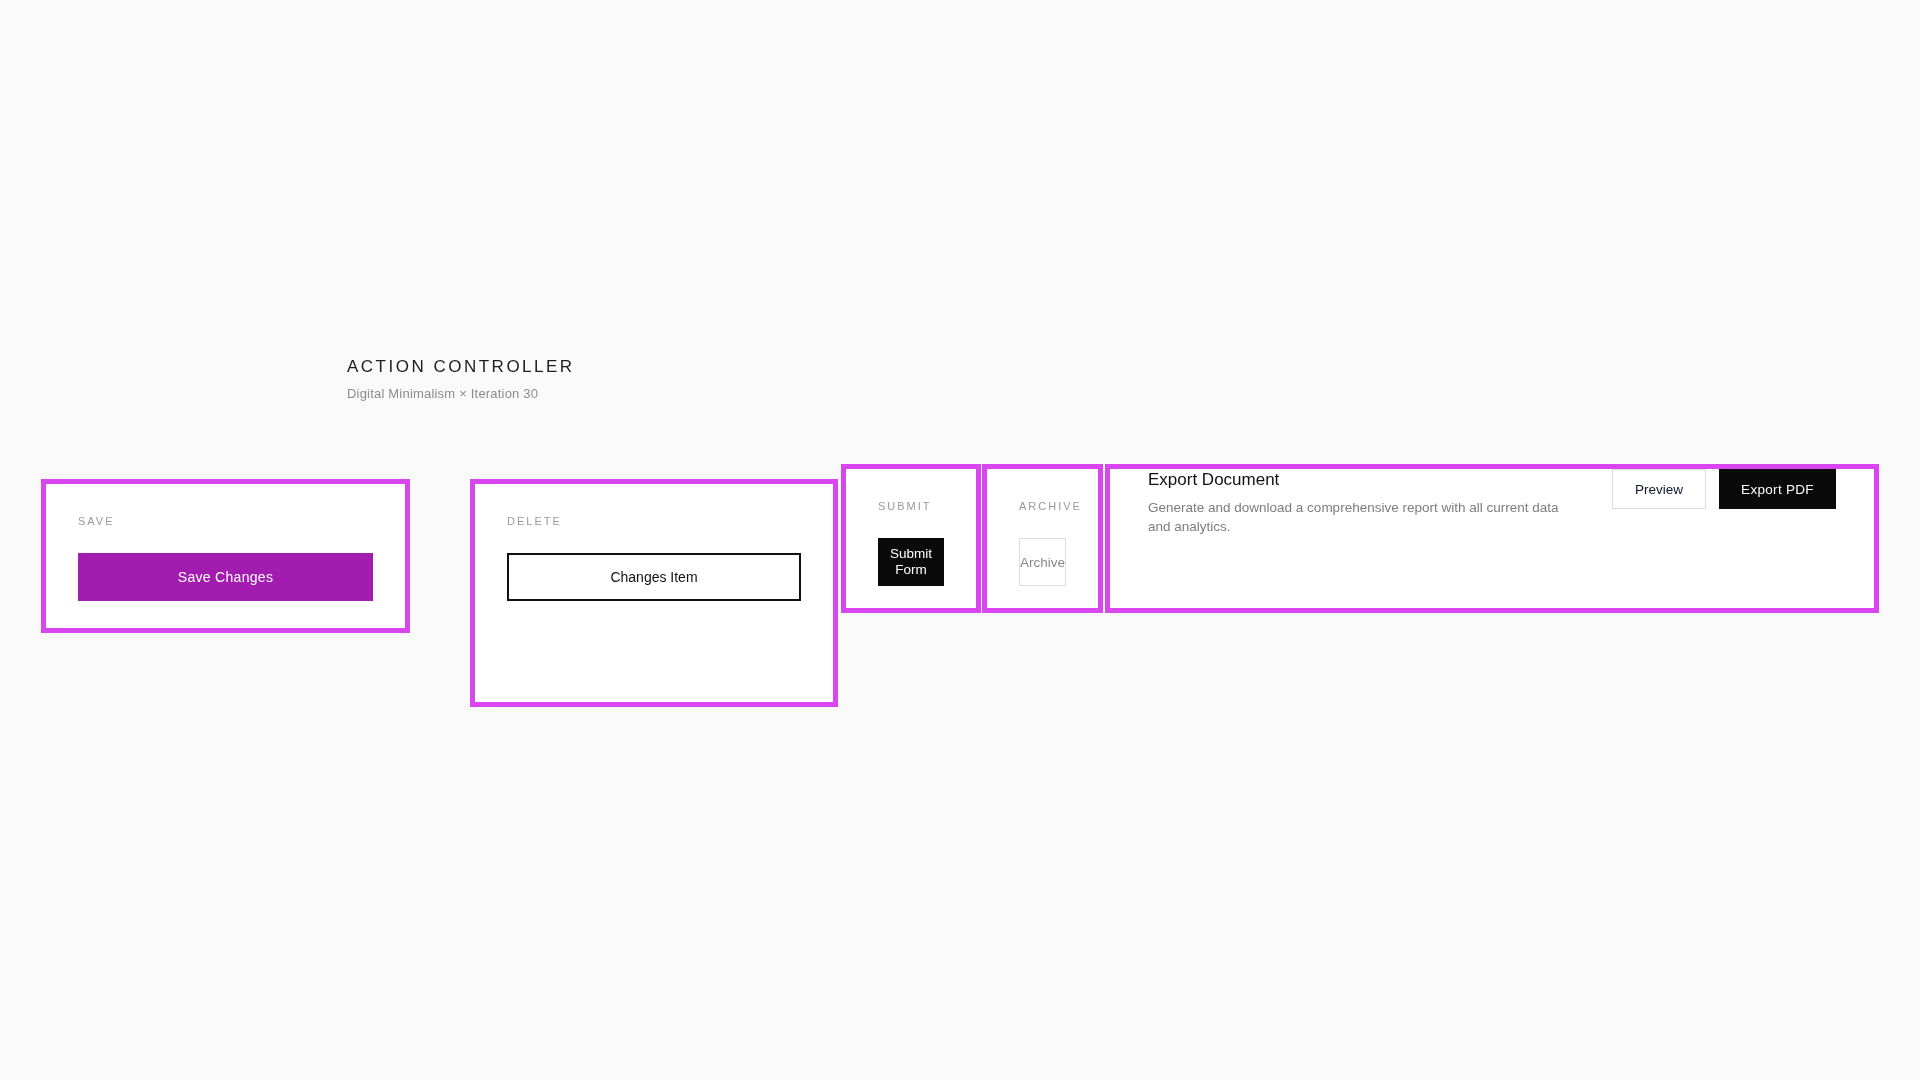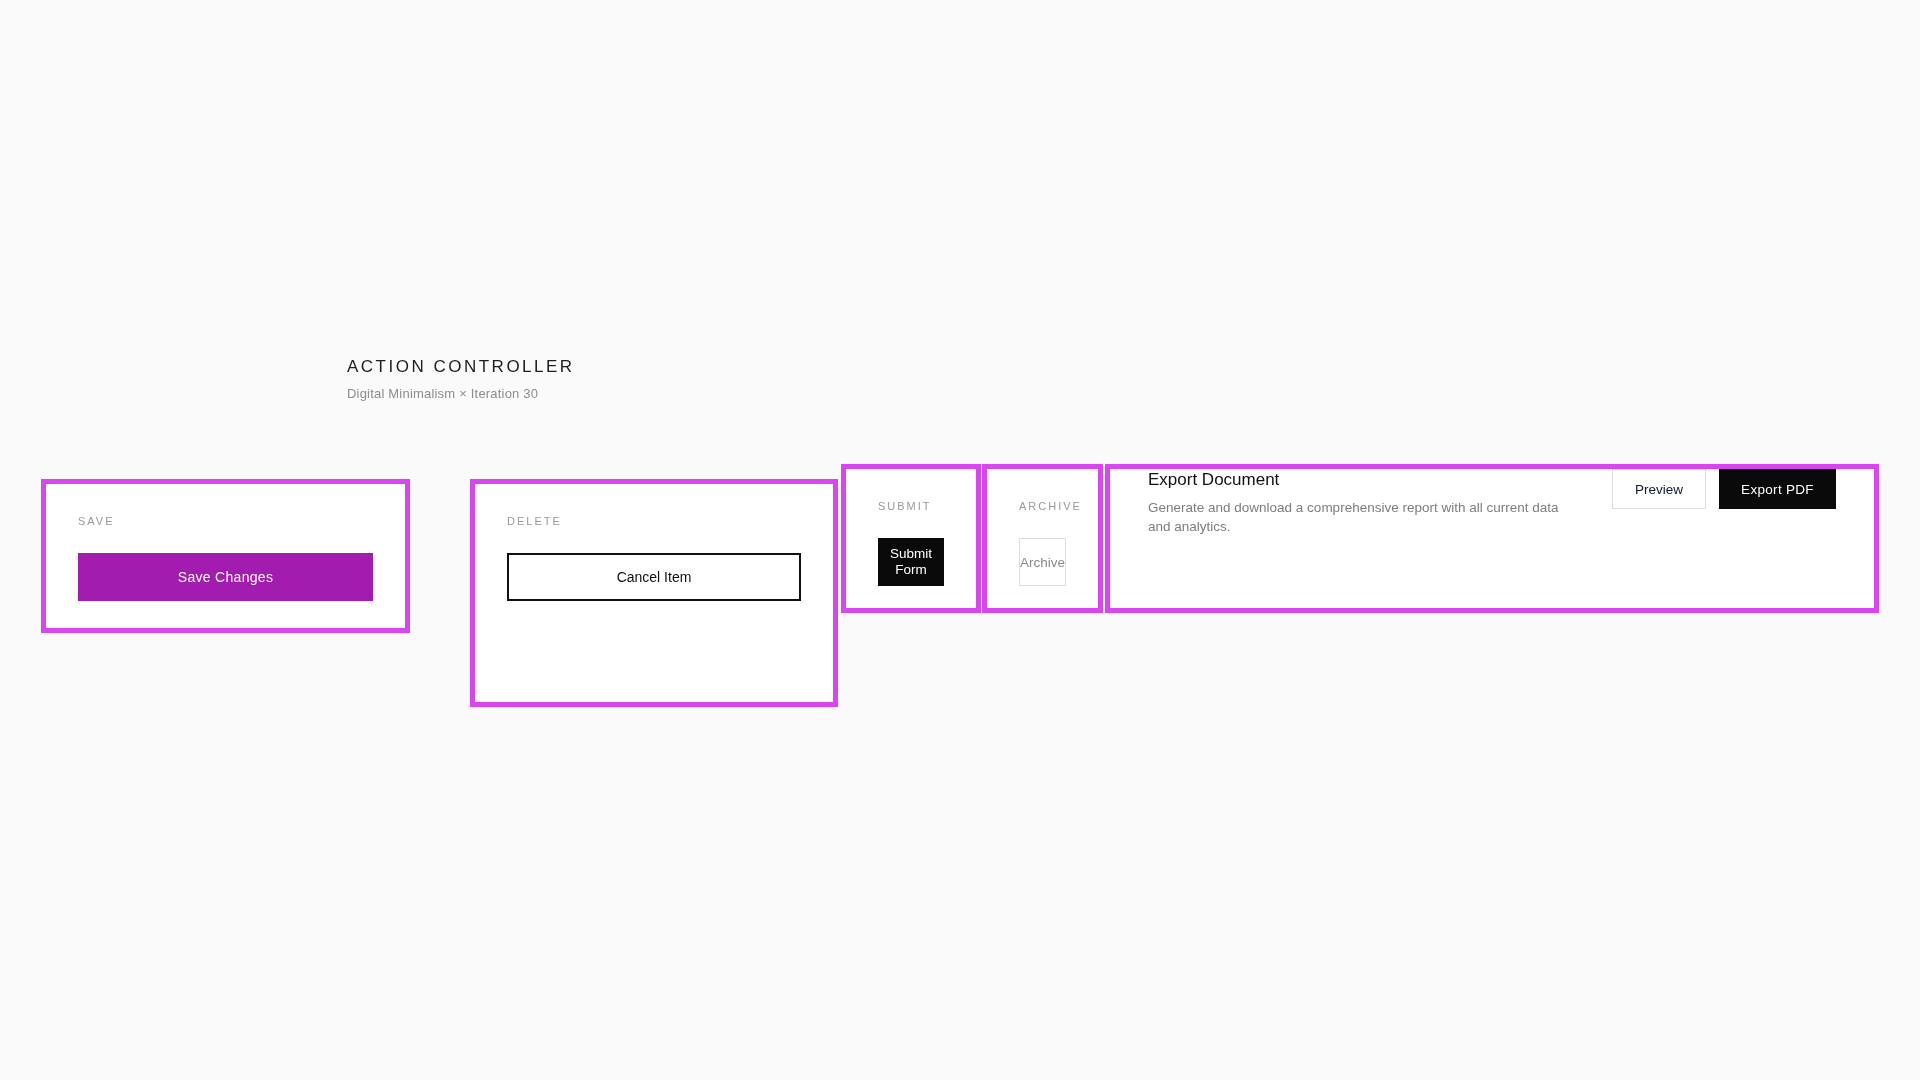--- a/index.html
+++ b/index.html
@@ -101,21 +101,21 @@
   <div class="subtitle">Digital Minimalism × Iteration 30</div>
 </div>
 
 <div class="card card-save card-pad">
   <div class="panel-label">SAVE</div>
   <button class="btn-primary">Save Changes</button>
 </div>
 
 <div class="card card-delete card-pad">
   <div class="panel-label">DELETE</div>
-  <button class="btn-outline-dark">Cancel Item</button>
+  <button class="btn-outline-dark">Changes Item</button>
 </div>
 
 <div class="card card-submit card-pad">
   <div class="panel-label">SUBMIT</div>
   <button class="btn-submit">Submit Form</button>
 </div>
 
 <div class="card card-archive card-pad">
   <div class="panel-label">ARCHIVE</div>
   <button class="btn-archive">Archive</button>

